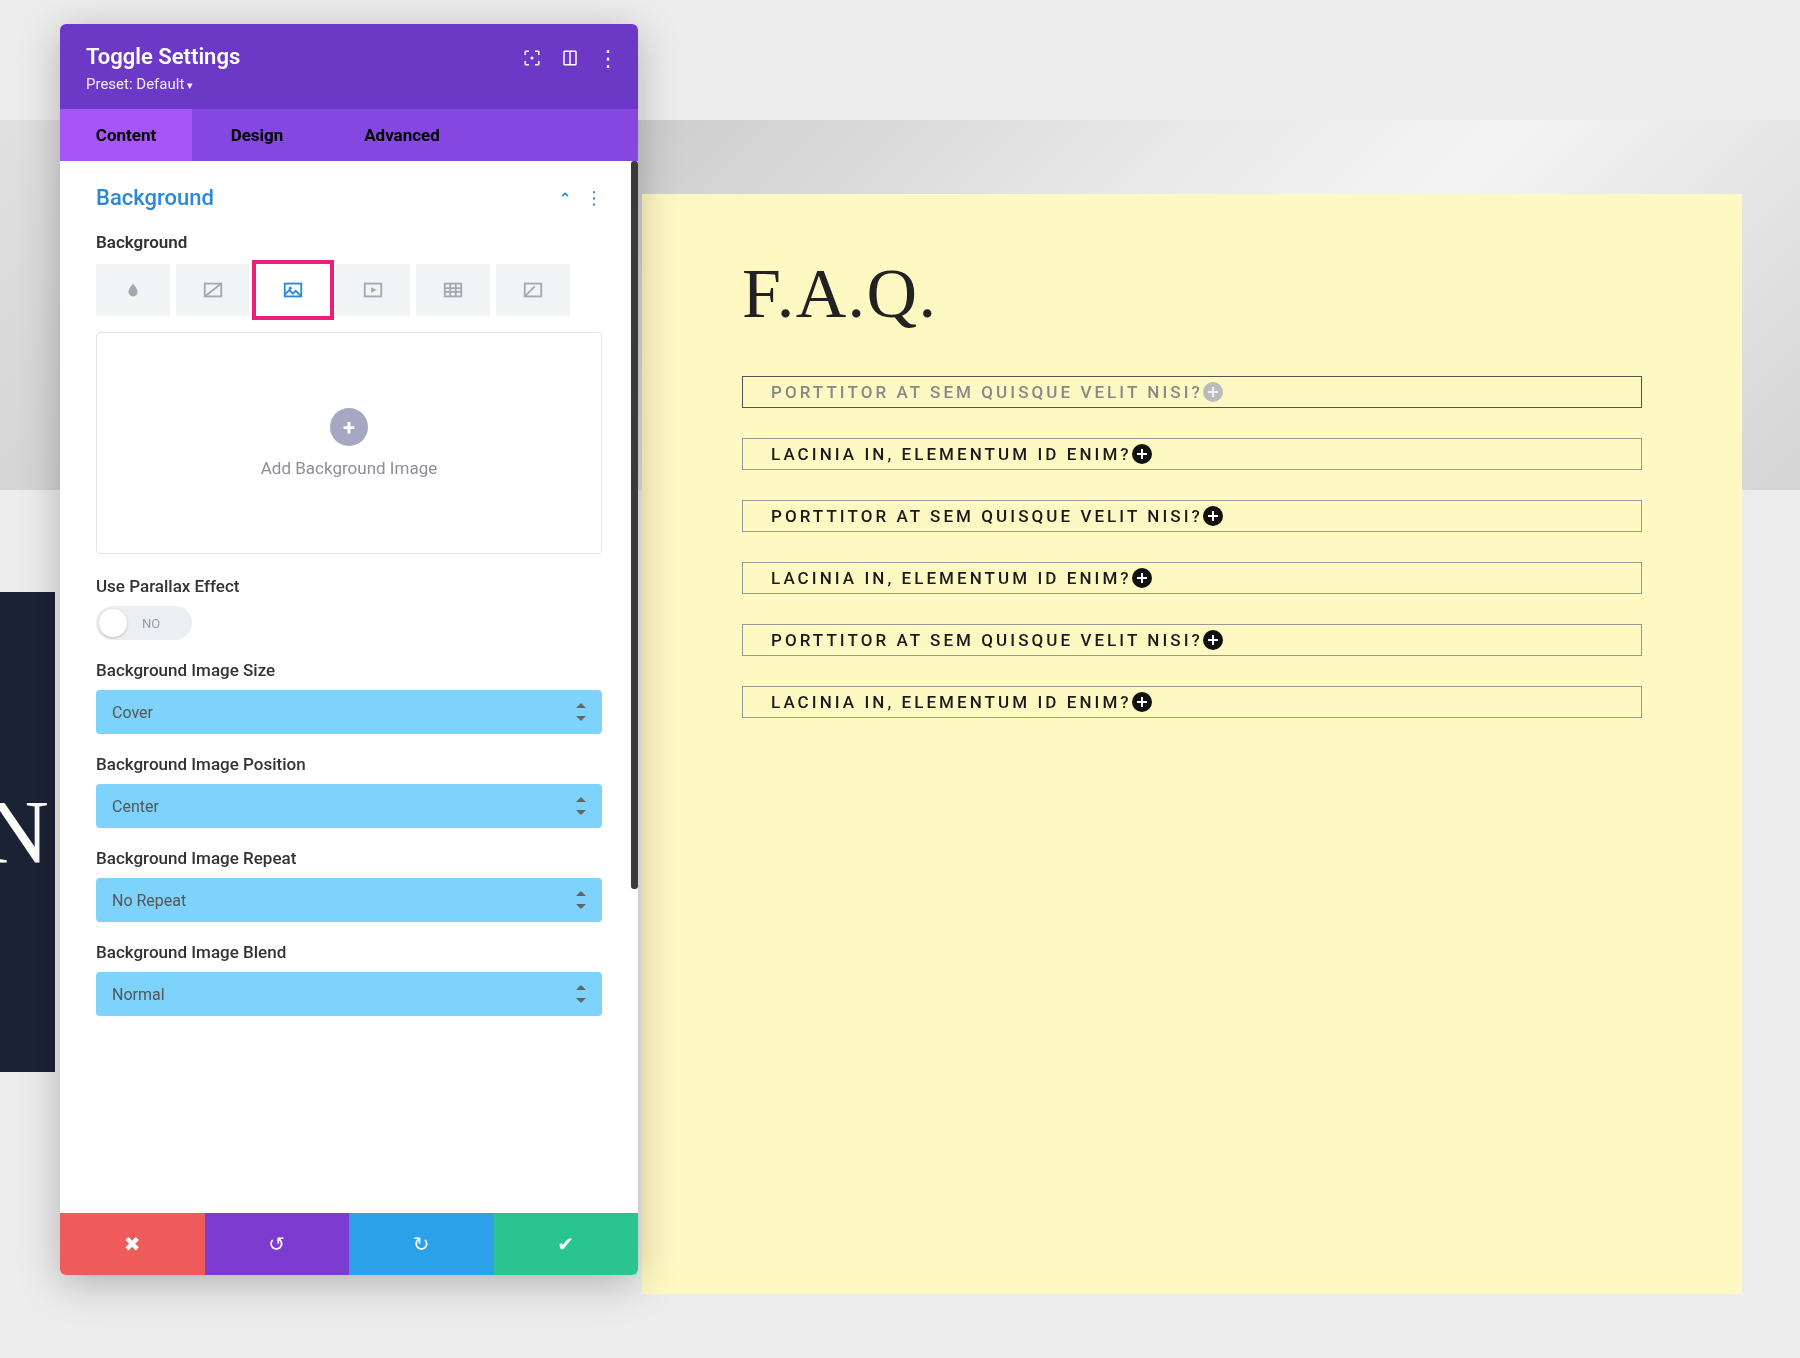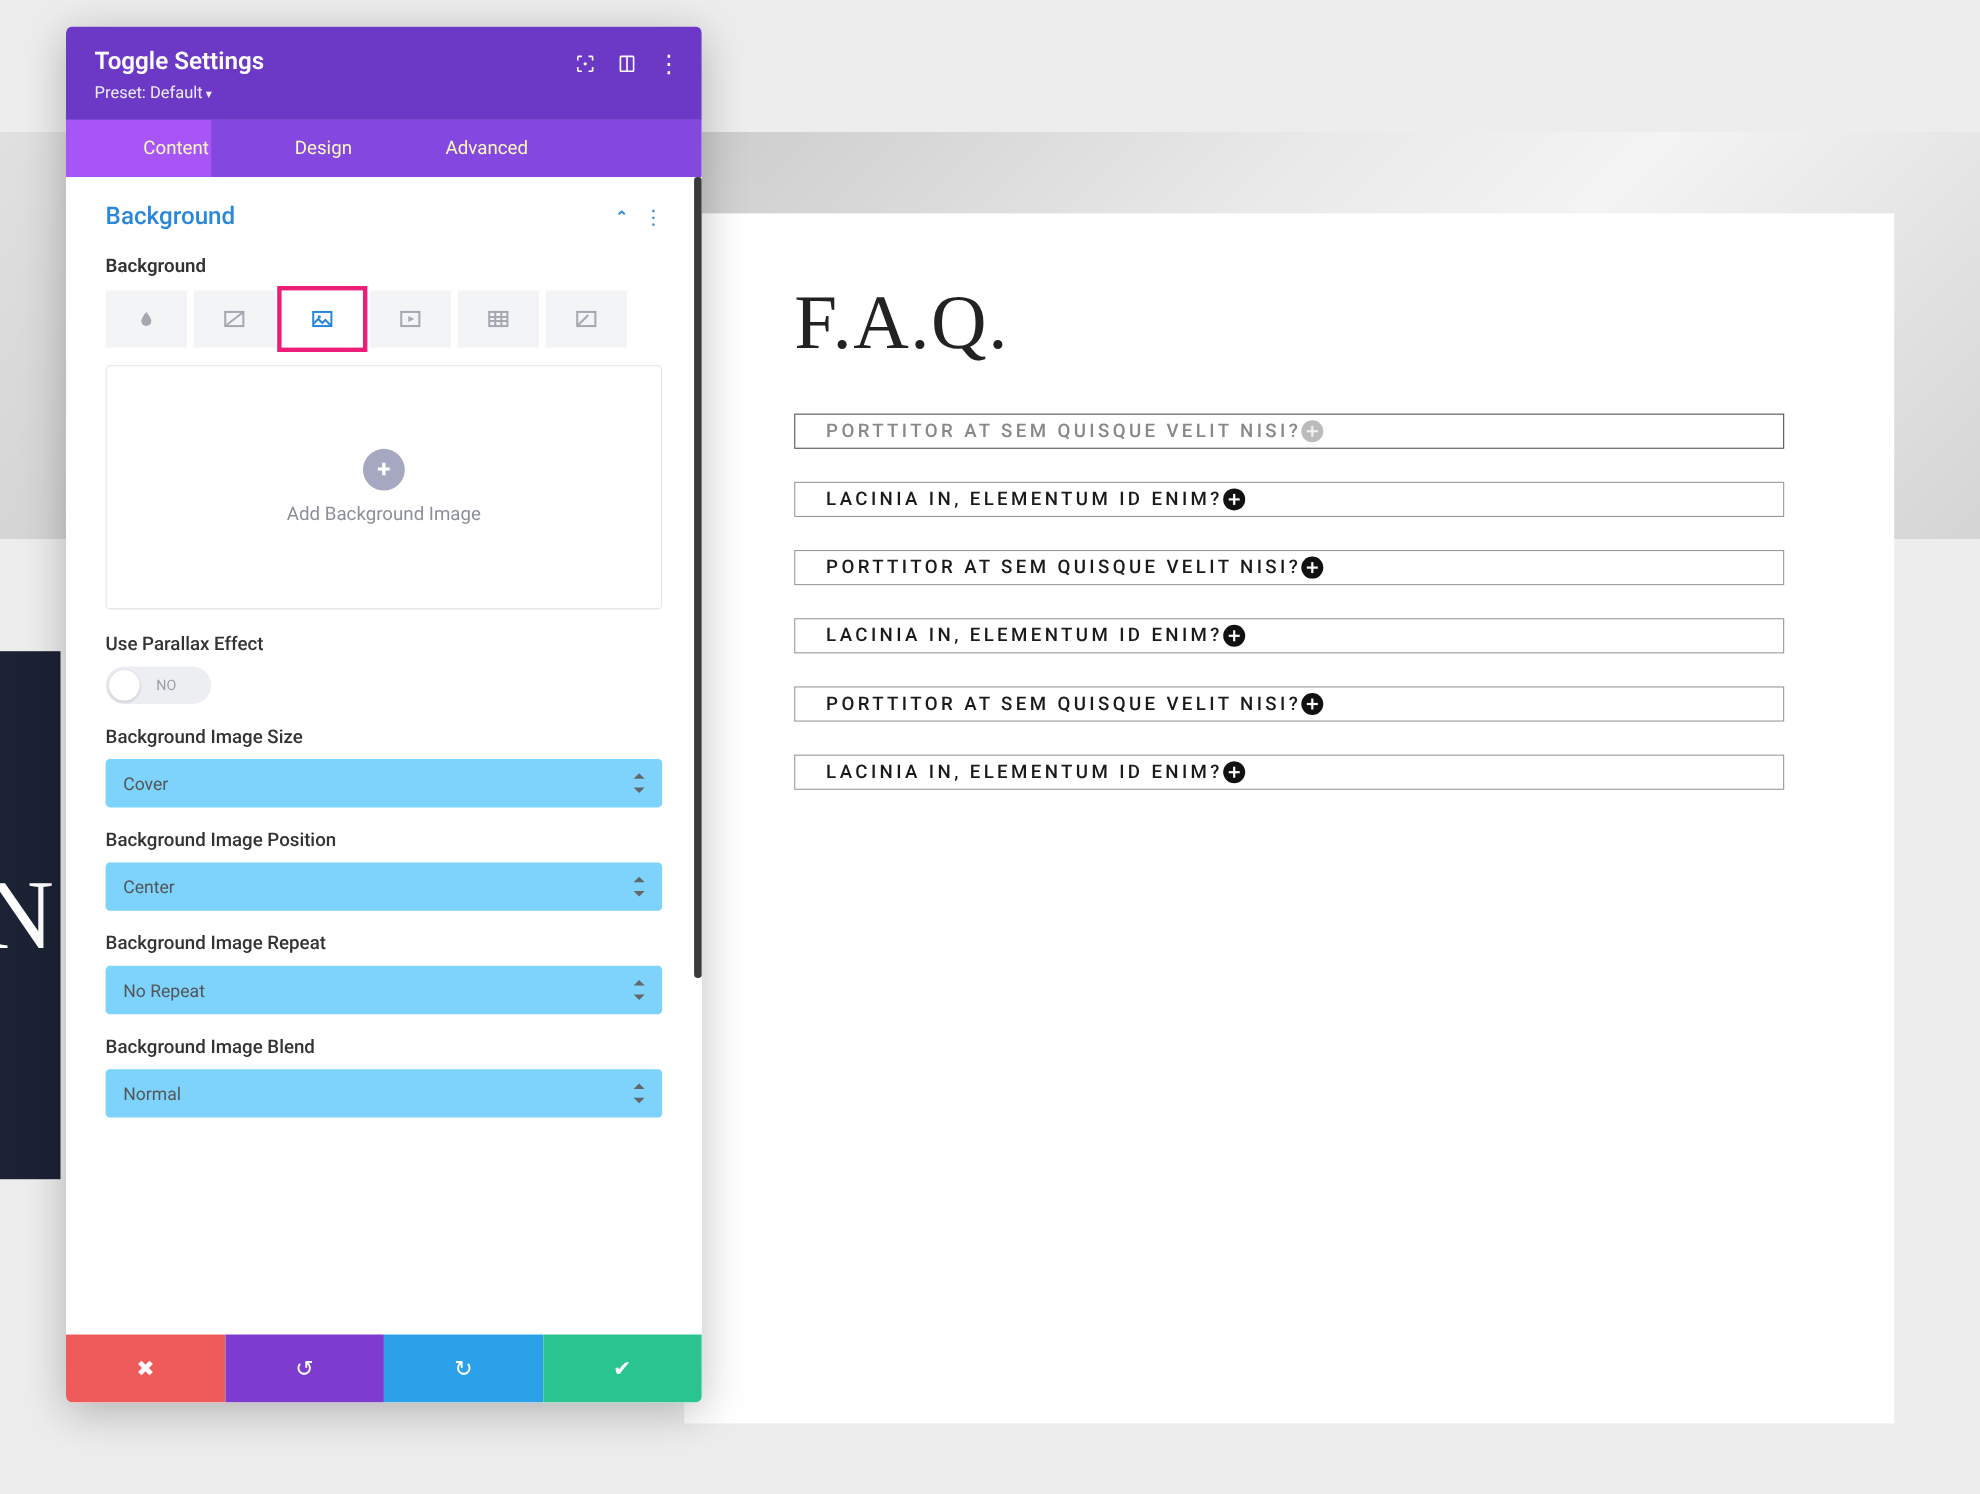--- a/index.html
+++ b/index.html
@@ -32,23 +32,23 @@
     color: #fff;
     font-family: Georgia, "Times New Roman", serif;
     font-size: 90px;
     display: flex;
     align-items: center;
     justify-content: flex-end;
     padding-right: 6px;
   }
   .preview-panel {
     position: absolute;
-    top: 194px; left: 622px;
+    top: 194px; left: 642px;
     width: 1100px; height: 1100px;
-    background: #ffffff;
+    background: #fef9c3;
   }
   .faq-wrap { padding: 60px 100px; }
   .faq-title {
     font-family: Georgia, "Times New Roman", serif;
     font-size: 70px;
     font-weight: 400;
     color: #222;
     margin-bottom: 42px;
     letter-spacing: 0.02em;
   }
@@ -109,24 +109,24 @@
   }
   .hicon { width:20px; height:20px; display:flex; align-items:center; justify-content:center; color:#fff; cursor:pointer; }
   .tabs {
     display: flex;
     background: #8447e0;
   }
   .tab {
     flex: 0 0 auto;
     padding: 16px 2px;
     font-size: 17px;
-    font-weight: 400;
-    color: #fef9c3;
+    font-weight: 700;
+    color: #000000;
     cursor: pointer;
-    text-align:right;
+    text-align:center;
   }
   .tab-content { width: 132px; background:#a855f7; }
   .tab-design { width: 130px; }
   .tab-advanced { width: 160px; }
   .tabs .active { background: #a855f7; }
 
   .panel-body {
     padding: 18px 36px 10px;
     background: #fff;
     height: 1052px;

